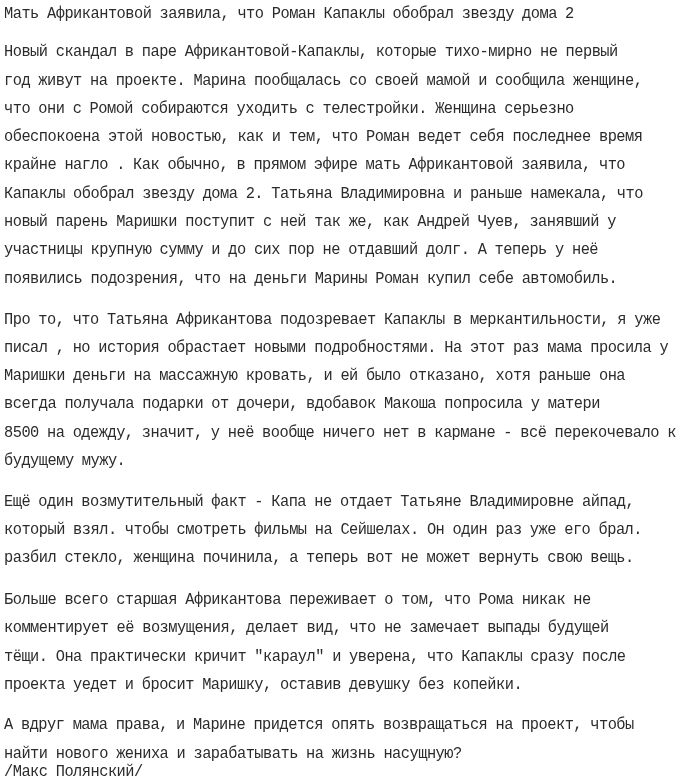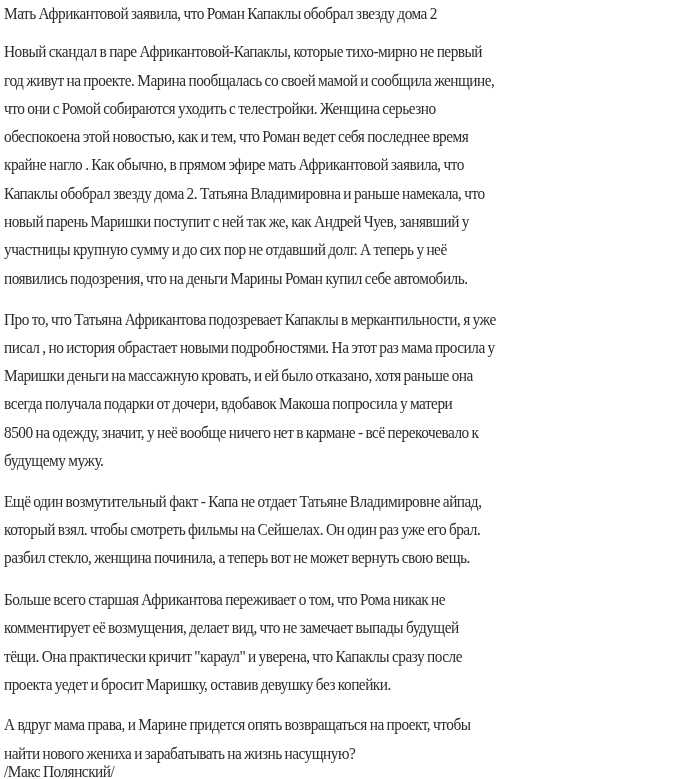--- a/index.html
+++ b/index.html
@@ -1,19 +1,19 @@
 <!DOCTYPE html>
 <html><head>
 <meta charset="utf-8">
 <style>
   html, body { margin:0; padding:0; background:#ffffff; }
   body { width:699px; height:779px; overflow:hidden; }
   .page {
     position:relative; width:624px; height:779px;
-    font-family:Liberation Serif, serif;
+    font-family:Liberation Mono, monospace;
     color:#2b2b2b;
     font-size:16.5px;
     letter-spacing:-0.55px;
     word-spacing:-0.5px;
   }
   .line { position:absolute; left:4px; white-space:nowrap; line-height:20px; transform:scaleX(0.93); transform-origin:left center; }
 </style>
 </head>
 <body>
 

